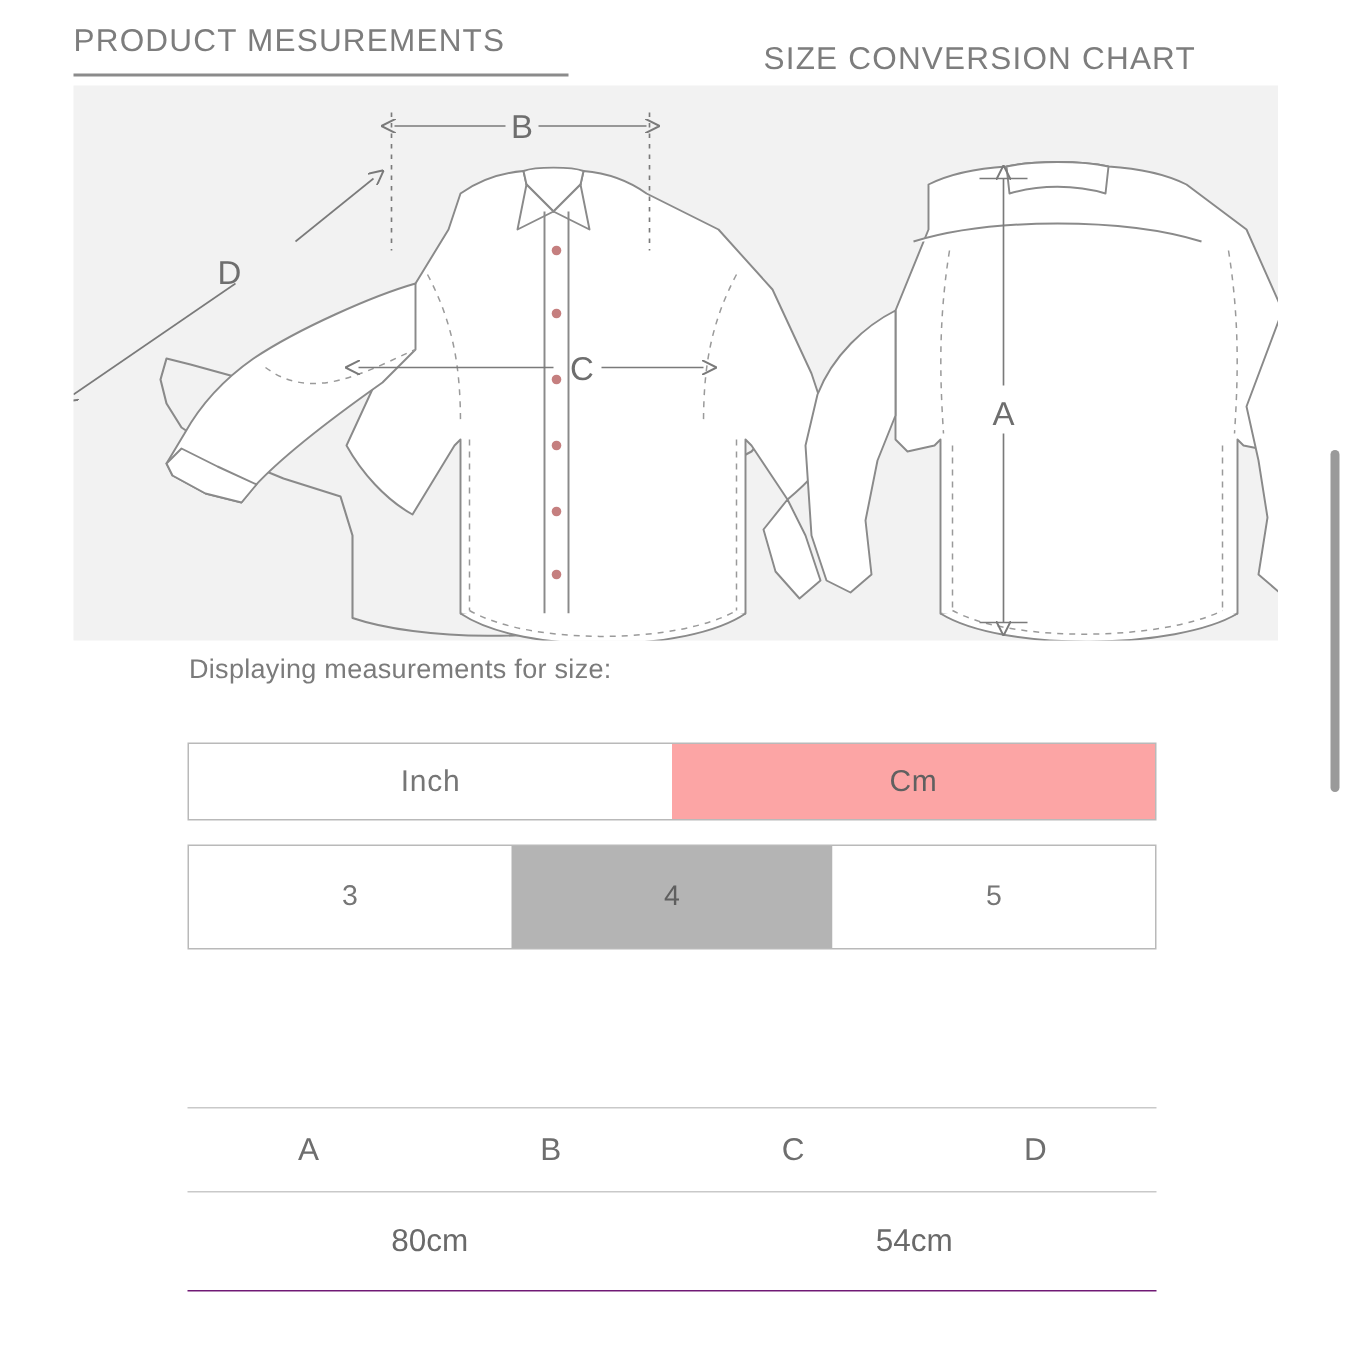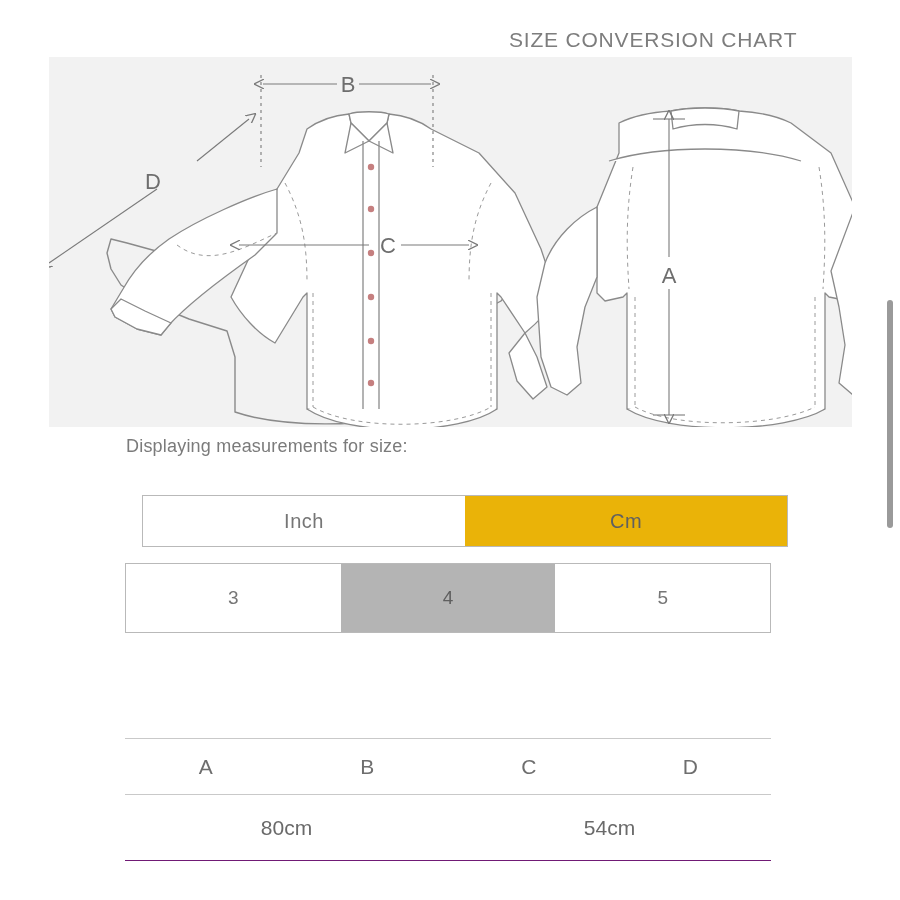--- a/index.html
+++ b/index.html
@@ -76,34 +76,33 @@
   
   .unit-row {
     position: absolute;
     left: 125px;
     top: 495px;
     width: 646px;
     height: 52px;
     display: flex;
     border: 1px solid #b9b9b9;
     box-sizing: border-box;
-    margin-left: 17px;
   }
   .unit-cell {
     flex: 1 1 50%;
     display: flex;
     align-items: center;
     justify-content: center;
     font-size: 20px;
     color: #767676;
     letter-spacing: 0.5px;
     box-sizing: border-box;
   }
   .unit-cell.active {
-    background: #eab308;
+    background: #fca5a5;
     color: #606060;
   }
   .unit-cell.inactive {
     background: #ffffff;
   }
 
   
   .size-row {
     position: absolute;
     left: 125px;
@@ -183,20 +182,23 @@
     background: #9a9a9a;
     border-radius: 3px;
   }
 </style>
 </head>
 <body>
 
 <div class="page">
 
   <div class="tabs">
+    <div class="tab tab-1">
+      <span>PRODUCT MESUREMENTS</span>
+    </div>
     <div class="tab tab-2">
       <span>SIZE CONVERSION CHART</span>
     </div>
   </div>
 
   <div class="diagram">
     <svg width="803" height="370" viewBox="0 0 803 370" xmlns="http://www.w3.org/2000/svg">
       <g fill="none" stroke="#8a8a8a" stroke-width="1.4" stroke-linejoin="round" stroke-linecap="round">
 
         <path d="M185 185 L185 188 C176 200 170 205 166 207 L150 205 L118 197

